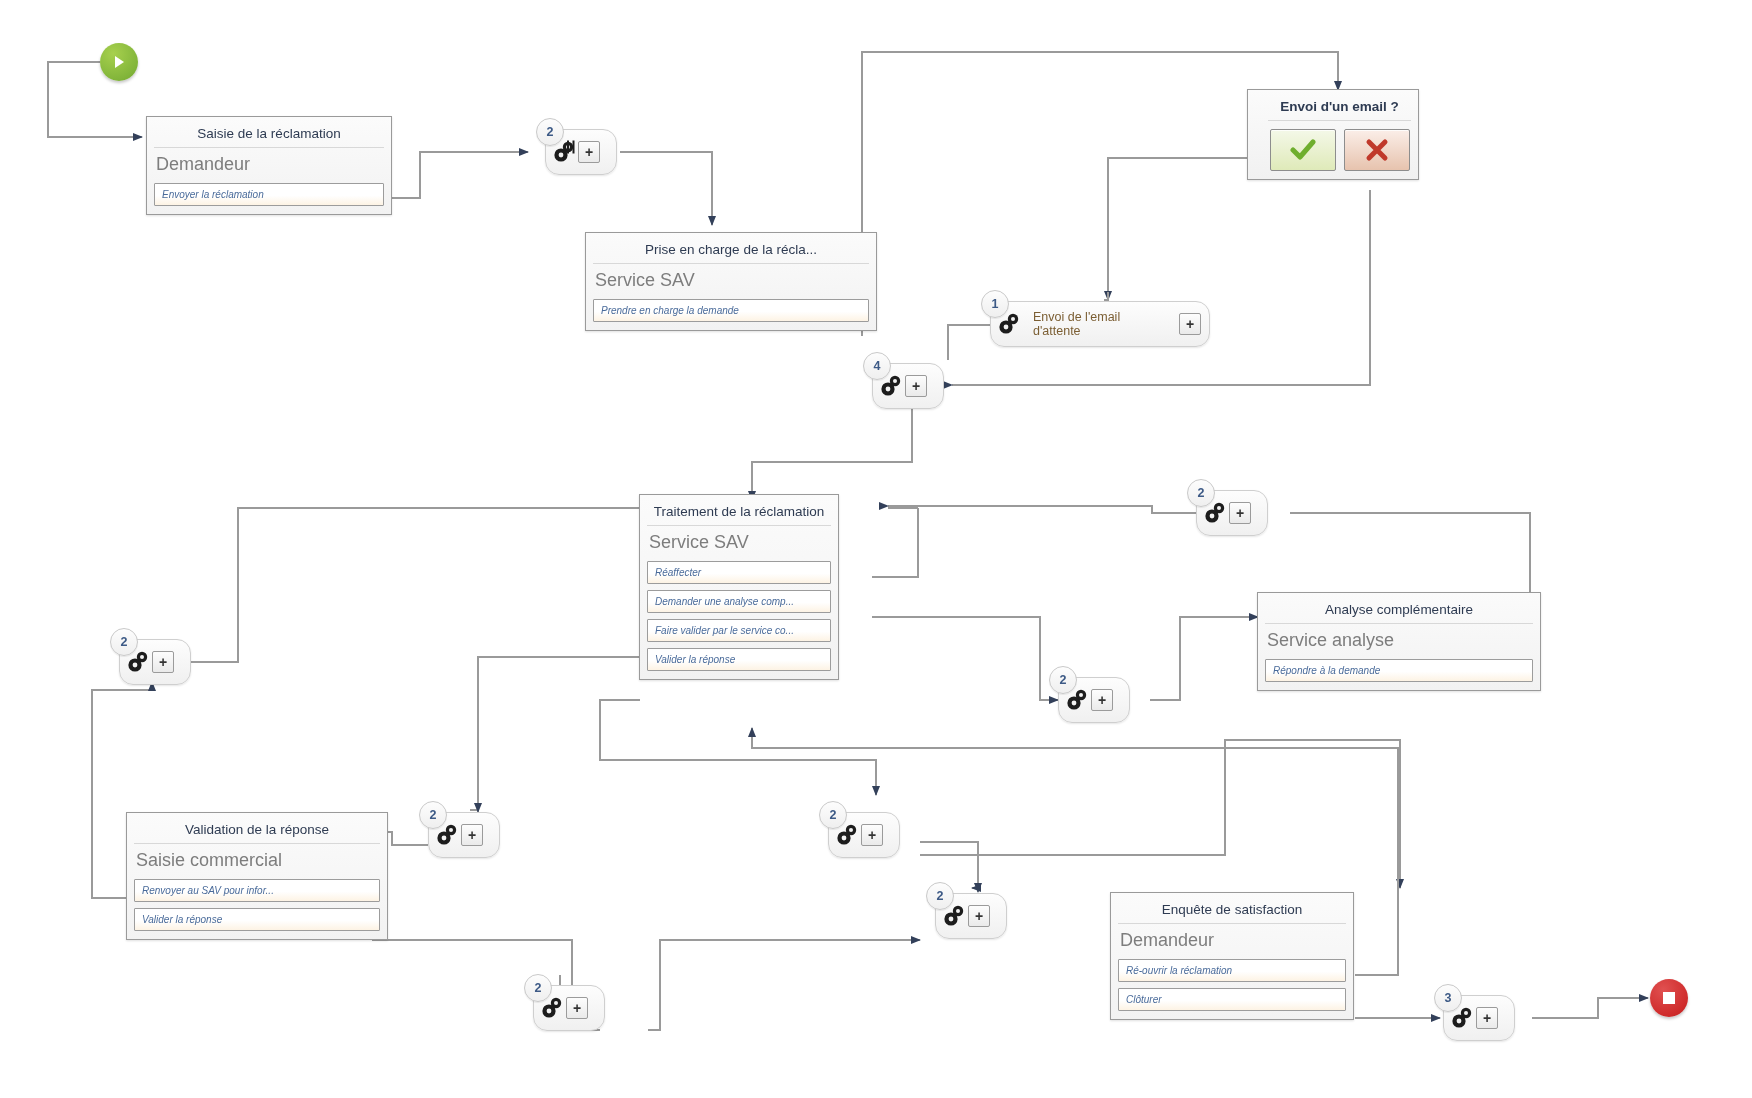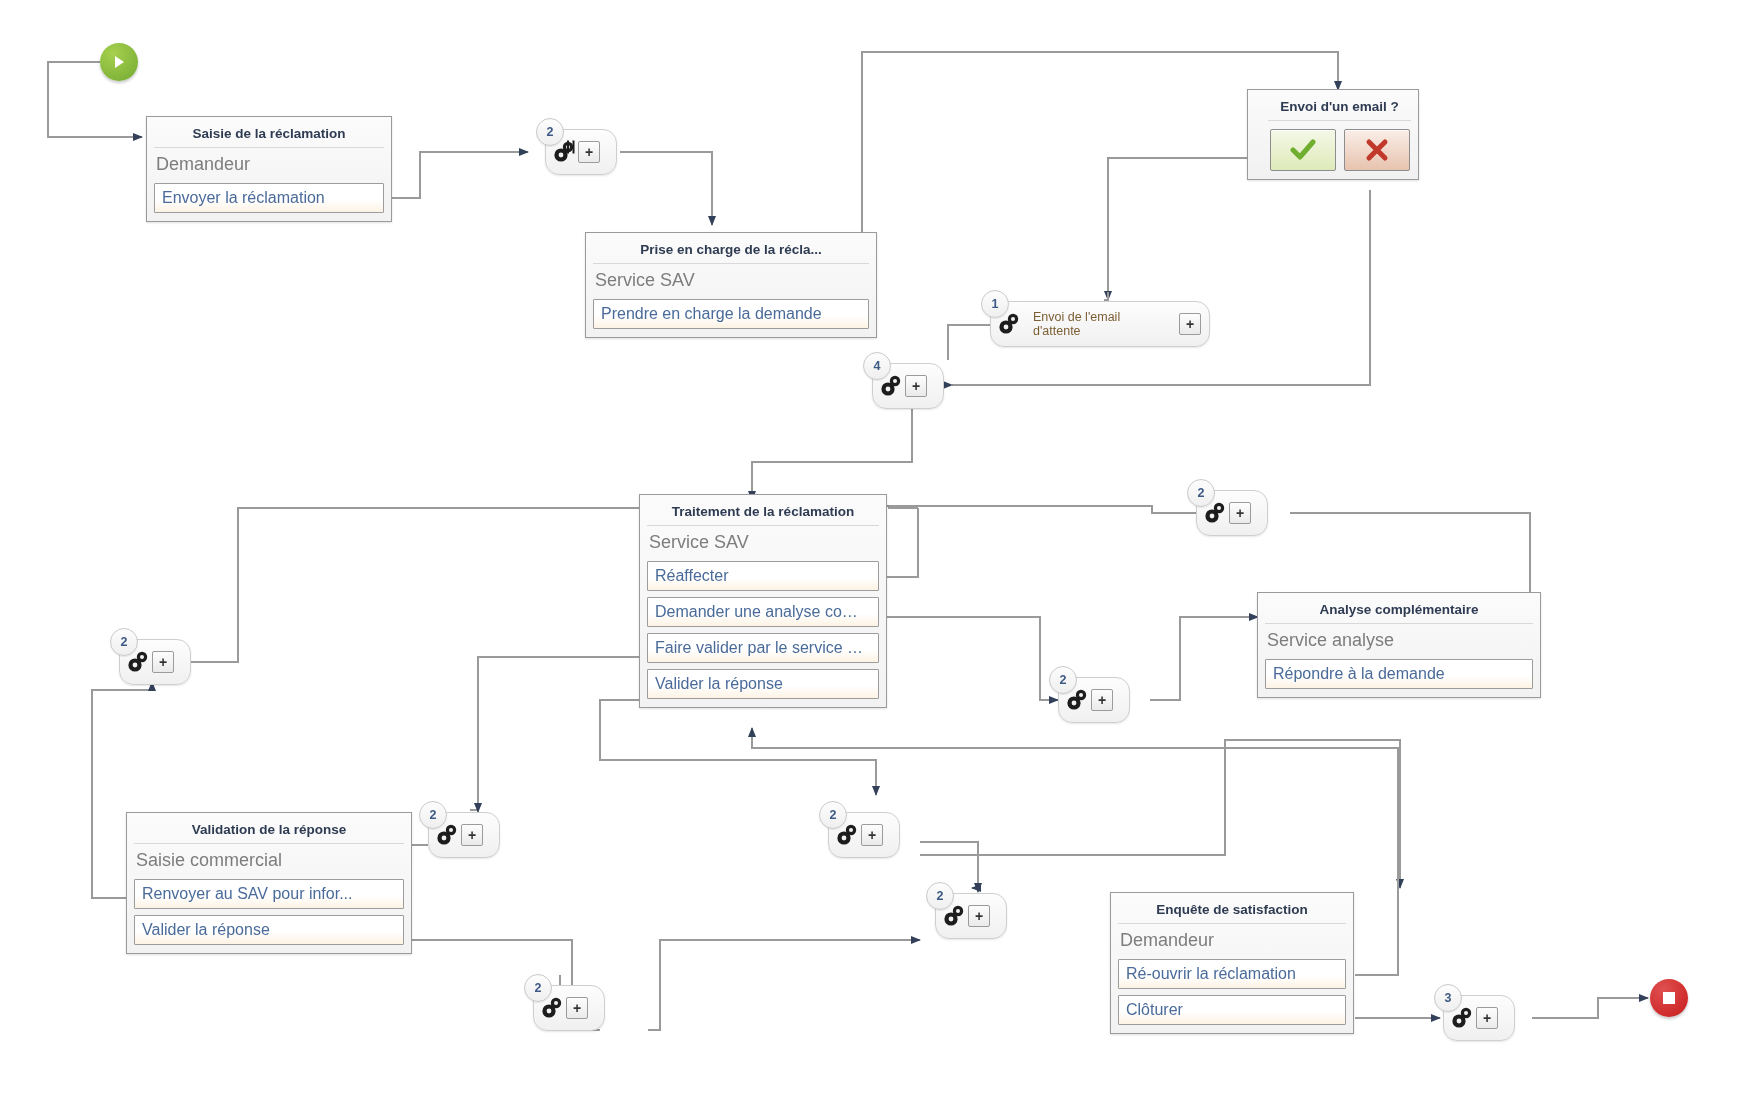--- a/index.html
+++ b/index.html
@@ -13,51 +13,52 @@
     position:absolute;
     background:linear-gradient(to bottom,#fbfbfb 0%,#f2f2f2 100%);
     border:1px solid #9a9a9a;
     box-sizing:border-box;
     padding:5px 7px 8px 7px;
     box-shadow:0 1px 2px rgba(0,0,0,.12);
   }
   .act-title{
     text-align:center;
     font-size:13.5px;
-    font-weight:bold;
+    font-weight:normal;
     color:#2e3b52;
     padding:4px 2px 6px 2px;
     border-bottom:1px solid #d8d8d8;
     white-space:nowrap;
     overflow:hidden;
     text-overflow:ellipsis;
   }
   .act-role{
     text-align:left;
     font-size:18px;
     color:#7d7d7d;
     padding:6px 2px 8px 2px;
   }
   .act-btn{
     display:block;
     box-sizing:border-box;
     width:100%;
     margin:0 0 6px 0;
     padding:5px 7px;
-    font-size:16px;
+    font-size:10px;
     color:#4a6b9a;
     text-align:left;
     background:linear-gradient(to bottom,#ffffff 0%,#ffffff 55%,#fdf3e4 100%);
     border:1px solid #9c9c9c;
     border-radius:1px;
     white-space:nowrap;
     overflow:hidden;
     text-overflow:ellipsis;
     box-shadow:inset 0 1px 0 #fff;
     cursor:pointer;
+    font-style:italic;
   }
   .act-btn:last-child{margin-bottom:0;}
 
   
   .dec{
     position:absolute;
     background:linear-gradient(to bottom,#fbfbfb 0%,#f1f1f1 100%);
     border:1px solid #9a9a9a;
     box-sizing:border-box;
     padding:5px 7px 8px 7px;
@@ -275,21 +276,21 @@
       <g fill="#1d1d1d">
         <circle cx="16" cy="7" r="5.2"></circle>
           <circle cx="16" cy="7" r="2" fill="#f2f2f2"></circle>
         <circle cx="9" cy="15" r="6.6"></circle>
           <circle cx="9" cy="15" r="2.4" fill="#f2f2f2"></circle>
       </g>
     </svg>
     <span class="plusbox">+</span>
   </div>
 
-  <div class="act" style="left:639px;top:494px;width:248px;">
+  <div class="act" style="left:639px;top:494px;width:200px;">
     <div class="act-title">Traitement de la réclamation</div>
     <div class="act-role">Service SAV</div>
     <div class="act-btn">Réaffecter</div>
     <div class="act-btn">Demander une analyse comp...</div>
     <div class="act-btn">Faire valider par le service co...</div>
     <div class="act-btn">Valider la réponse</div>
   </div>
 
   <div class="gear" style="left:1196px;top:490px;width:72px;">
     <span class="badge">2</span>
@@ -329,21 +330,21 @@
       <g fill="#1d1d1d">
         <circle cx="16" cy="7" r="5.2"></circle>
           <circle cx="16" cy="7" r="2" fill="#f2f2f2"></circle>
         <circle cx="9" cy="15" r="6.6"></circle>
           <circle cx="9" cy="15" r="2.4" fill="#f2f2f2"></circle>
       </g>
     </svg>
     <span class="plusbox">+</span>
   </div>
 
-  <div class="act" style="left:126px;top:812px;width:286px;">
+  <div class="act" style="left:126px;top:812px;width:262px;">
     <div class="act-title">Validation de la réponse</div>
     <div class="act-role">Saisie commercial</div>
     <div class="act-btn">Renvoyer au SAV pour infor...</div>
     <div class="act-btn">Valider la réponse</div>
   </div>
 
   <div class="gear" style="left:428px;top:812px;width:72px;">
     <span class="badge">2</span>
     <svg width="26" height="24" viewBox="0 0 26 24">
       <g fill="#1d1d1d">

